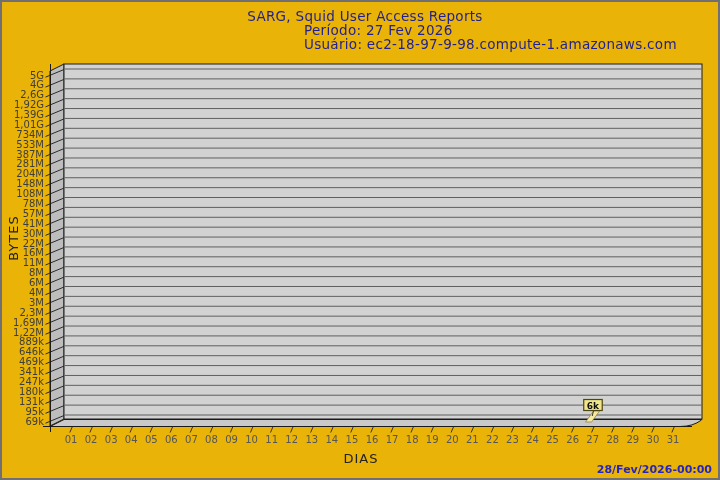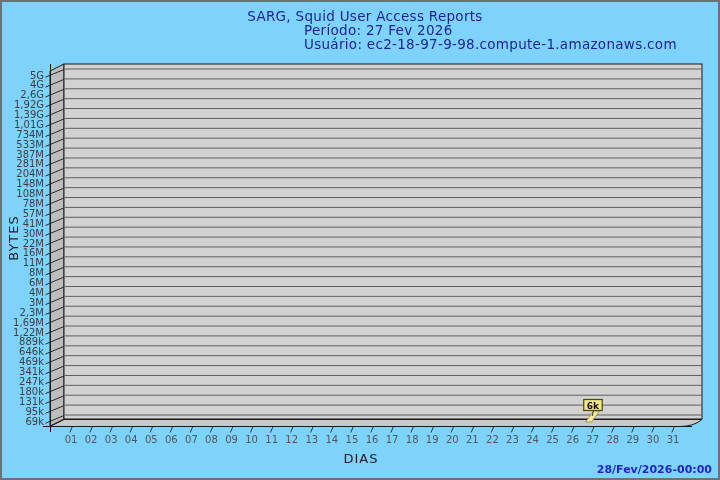--- a/index.html
+++ b/index.html
@@ -10,21 +10,21 @@
   }
   svg{position:absolute;left:0;top:0;}
   text{font-family:"DejaVu Sans",sans-serif;}
   .title-line{font-size:13.5px;letter-spacing:0.3px;}
   .axis-name{font-size:13px;letter-spacing:1px;fill:#222;}
   .stamp{font-size:11px;font-weight:bold;}
 </style>
 </head>
 <body>
 
-<div id="screen" style="background: #7dd3fc;">
+<div id="screen" style="background: #eab308;">
   <svg width="720" height="480" viewBox="0 0 720 480">
 
     <text class="title-line" x="363" y="19" text-anchor="middle" fill="#1f1f8f">SARG, Squid User Access Reports</text>
     <text class="title-line" x="302" y="33" text-anchor="start" fill="#1f1f8f">Período: 27 Fev 2026</text>
     <text class="title-line" x="302" y="47" text-anchor="start" fill="#1f1f8f">Usuário: ec2-18-97-9-98.compute-1.amazonaws.com</text>
 
     <path d="M 48 424.5 L 62 417.5 L 699.5 417.5 L 699.5 418 Q 691 424.5 678 424.5 Z" stroke="#1a1a1a" stroke-width="1" fill="#c9c9c9"></path>
 
     <polygon points="48,69 62,62 62,417 48,424" stroke="#1a1a1a" stroke-width="1" fill="#bdbdbd"></polygon>
 

